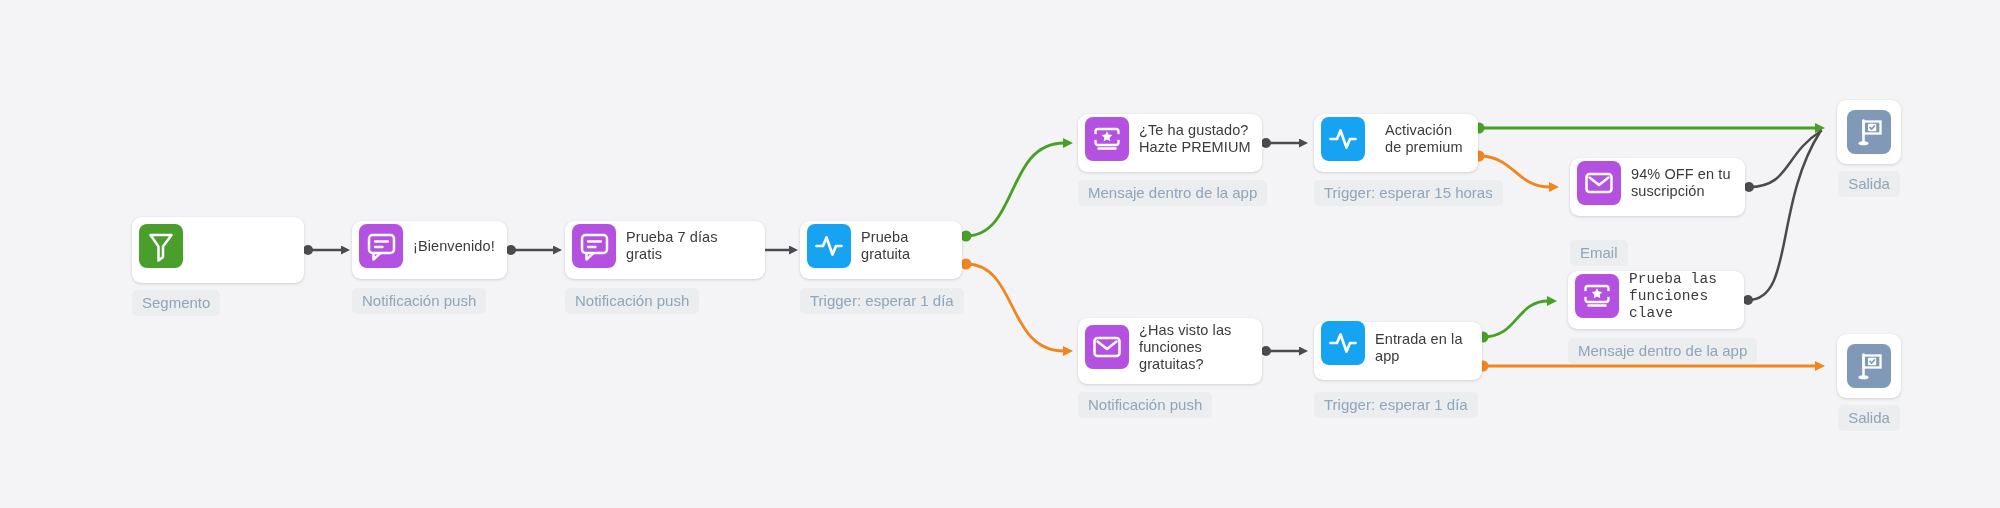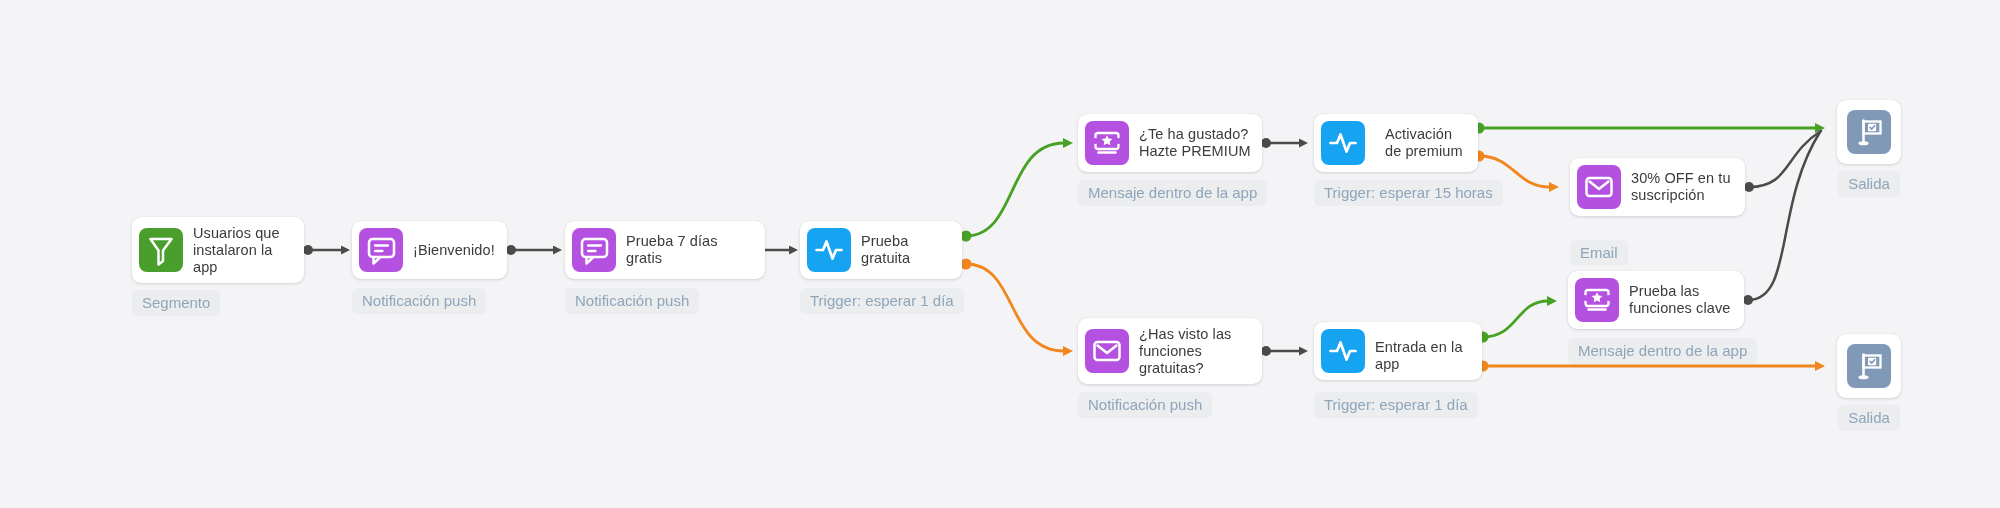--- a/index.html
+++ b/index.html
@@ -7,21 +7,21 @@
     width:2000px;height:508px;position:relative;overflow:hidden;
     background:#f4f4f6;
     font-family:"Liberation Sans", sans-serif;
   }
   .canvas{position:absolute;inset:0;}
   svg.edges{position:absolute;left:0;top:0;pointer-events:none;}
   .node{
     position:absolute;box-sizing:border-box;
     display:flex;align-items:center;gap:10px;
     background:#ffffff;border-radius:9px;
-    padding:7px 9px 7px 7px;
+    padding:7px 9px 15px 7px;
     box-shadow:0 1px 3px rgba(40,40,60,.16), 0 0 1px rgba(40,40,60,.10);
   }
   .node .icon{
     width:44px;height:44px;border-radius:8px;flex:none;
     display:flex;align-items:center;justify-content:center;
   }
   .icon.green{background:#4a9e2c;}
   .icon.purple{background:#b551e1;}
   .icon.blue{background:#15a3f2;}
   .icon.bluegray{background:#8099b6;}
@@ -86,21 +86,20 @@
     <path d="M1483,366 L1816,366" stroke="#f0861d" stroke-width="2.8" fill="none" marker-end="url(#arrow-orange)"></path>
     <circle cx="1483" cy="366" r="5.5" fill="#f0861d"></circle>
   </svg>
 
   <div class="node" style="left:132px;top:217px;width:172px;height:66px;">
     <span class="icon green">
       <svg width="44" height="44" viewBox="0 0 44 44">
           <path d="M11.5 11h21L24 22.5V33l-4.5 3.5V22.5L11.5 11z" fill="none" stroke="#fff" stroke-width="2.5" stroke-linejoin="round" stroke-linecap="round"></path>
         </svg>
     </span>
-    <span class="title">Usuarios que instalaron la app</span>
   </div>
   <div class="tag" style="left:132px;top:290px;">Segmento</div>
 
   <div class="node" style="left:352px;top:221px;width:155px;height:58px;">
     <span class="icon purple">
       <svg width="44" height="44" viewBox="0 0 44 44">
           <rect x="10" y="11" width="25" height="18" rx="3.5" fill="none" stroke="#fff" stroke-width="2.5"></rect>
           <path d="M14.5 29v6.5l7-6.5" fill="none" stroke="#fff" stroke-width="2.5" stroke-linejoin="round"></path>
           <path d="M16 17.5h13M16 23h7.5" stroke="#fff" stroke-width="2.3" stroke-linecap="round"></path>
         </svg>
@@ -155,21 +154,21 @@
   </div>
   <div class="tag" style="left:1314px;top:180px;">Trigger: esperar 15 horas</div>
 
   <div class="node" style="left:1570px;top:158px;width:175px;height:58px;">
     <span class="icon purple">
       <svg width="44" height="44" viewBox="0 0 44 44">
           <rect x="9.5" y="13" width="25" height="18" rx="3" fill="none" stroke="#fff" stroke-width="2.5"></rect>
           <path d="M12.5 16.5l9.5 7.5 9.5-7.5" fill="none" stroke="#fff" stroke-width="2.5" stroke-linecap="round" stroke-linejoin="round"></path>
         </svg>
     </span>
-    <span class="title">30% OFF en tu suscripción</span>
+    <span class="title">94% OFF en tu suscripción</span>
   </div>
   <div class="tag" style="left:1570px;top:240px;">Email</div>
 
   <div class="node" style="left:1078px;top:318px;width:184px;height:66px;">
     <span class="icon purple">
       <svg width="44" height="44" viewBox="0 0 44 44">
           <rect x="9.5" y="13" width="25" height="18" rx="3" fill="none" stroke="#fff" stroke-width="2.5"></rect>
           <path d="M12.5 16.5l9.5 7.5 9.5-7.5" fill="none" stroke="#fff" stroke-width="2.5" stroke-linecap="round" stroke-linejoin="round"></path>
         </svg>
     </span>
@@ -180,21 +179,21 @@
   <div class="node" style="left:1314px;top:322px;width:168px;height:58px;align-items:flex-end;">
     <span class="icon blue">
       <svg width="44" height="44" viewBox="0 0 44 44">
           <path d="M9.5 22h6.5l3.5-8.5 6 17 3.5-8.5h5.5" fill="none" stroke="#fff" stroke-width="2.7" stroke-linecap="round" stroke-linejoin="round"></path>
         </svg>
     </span>
     <span class="title">Entrada en la app</span>
   </div>
   <div class="tag" style="left:1314px;top:392px;">Trigger: esperar 1 día</div>
 
-  <div class="node" style="left:1568px;top:271px;width:176px;height:58px;">
+  <div class="node" style="left:1568px;top:271px;width:176px;height:58px;font-family:Liberation Mono, monospace;">
     <span class="icon purple">
       <svg width="44" height="44" viewBox="0 0 44 44">
           <rect x="10.5" y="12" width="23" height="16" rx="2.5" fill="none" stroke="#fff" stroke-width="2.3"></rect>
           <circle cx="10.5" cy="20" r="3" fill="#b551e1"></circle>
           <circle cx="33.5" cy="20" r="3" fill="#b551e1"></circle>
           <path d="M22 14.2l1.7 3.3 3.7.5-2.7 2.6.6 3.6-3.3-1.7-3.3 1.7.6-3.6-2.7-2.6 3.7-.5z" fill="#fff"></path>
           <path d="M13.5 31.5h17" stroke="#fff" stroke-width="2.5" stroke-linecap="round"></path>
         </svg>
     </span>
     <span class="title">Prueba las funciones clave</span>

